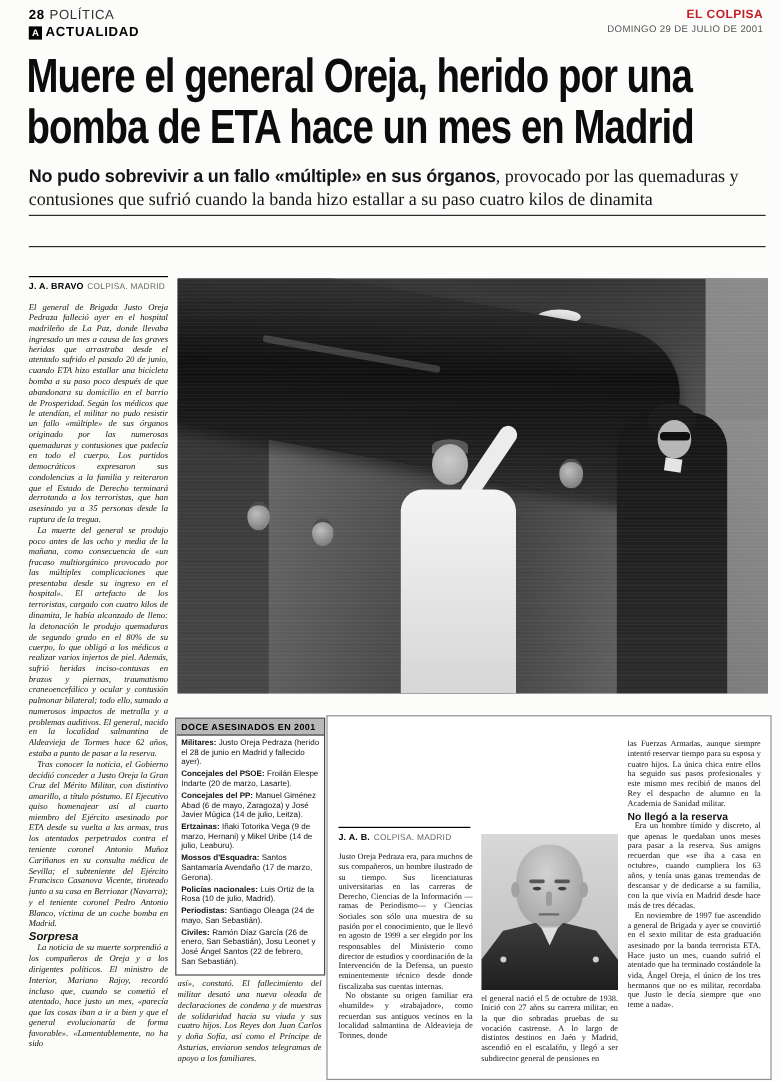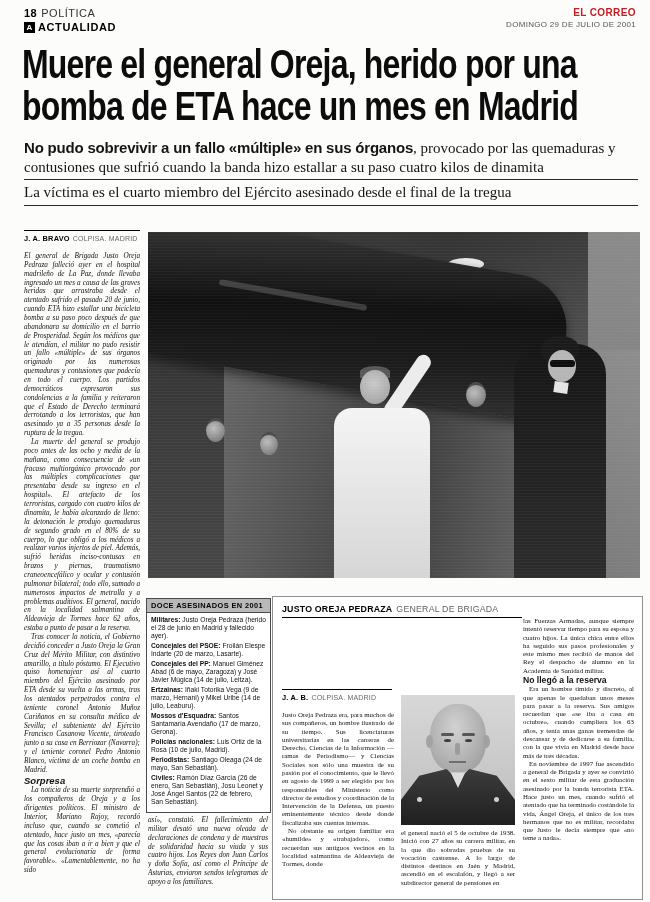--- a/index.html
+++ b/index.html
@@ -134,47 +134,46 @@
   .pt-pin.l{left:16px;} .pt-pin.r{left:93px;}
 </style>
 </head>
 <body>
 
 <div class="page">
 
   <header class="abs masthead">
     <div class="mast-left">
       <div class="mast-line1">
-        <span class="pagenum">18</span><span class="section">POLÍTICA</span>
+        <span class="pagenum">28</span><span class="section">POLÍTICA</span>
       </div>
       <div class="mast-line2">
         <span class="logo-box">
             <span>A</span>
           </span>
         <span class="subsection">ACTUALIDAD</span>
       </div>
     </div>
     <div class="mast-right">
-      <div class="paper-name">EL CORREO</div>
+      <div class="paper-name">EL COLPISA</div>
       <div class="paper-date">DOMINGO 29 DE JULIO DE 2001</div>
     </div>
   </header>
 
   <div class="abs standfirst">
     <b>No pudo sobrevivir a un fallo «múltiple» en sus órganos</b><span>, provocado por las quemaduras y contusiones que sufrió cuando la banda hizo estallar a su paso cuatro kilos de dinamita</span>
   </div>
 
   <div class="abs headline">
     <div class="hl-scale">
       <div>Muere el general Oreja, herido por una</div>
       <div>bomba de ETA hace un mes en Madrid</div>
     </div>
   </div>
   <div class="abs rule rule1"></div>
-  <div class="abs deck2">La víctima es el cuarto miembro del Ejército asesinado desde el final de la tregua</div>
   <div class="abs rule rule2"></div>
 
   <div class="abs byline byline1">
     <b>J. A. BRAVO</b><span>COLPISA. MADRID</span>
   </div>
   <div class="abs bodytext col1">
     <p>El general de Brigada Justo Oreja Pedraza falleció ayer en el hospital madrileño de La Paz, donde llevaba ingresado un mes a causa de las graves heridas que arrastraba desde el atentado sufrido el pasado 20 de junio, cuando ETA hizo estallar una bicicleta bomba a su paso poco después de que abandonara su domicilio en el barrio de Prosperidad. Según los médicos que le atendían, el militar no pudo resistir un fallo «múltiple» de sus órganos originado por las numerosas quemaduras y contusiones que padecía en todo el cuerpo. Los partidos democráticos expresaron sus condolencias a la familia y reiteraron que el Estado de Derecho terminará derrotando a los terroristas, que han asesinado ya a 35 personas desde la ruptura de la tregua.</p>
     <p>La muerte del general se produjo poco antes de las ocho y media de la mañana, como consecuencia de «un fracaso multiorgánico provocado por las múltiples complicaciones que presentaba desde su ingreso en el hospital». El artefacto de los terroristas, cargado con cuatro kilos de dinamita, le había alcanzado de lleno: la detonación le produjo quemaduras de segundo grado en el 80% de su cuerpo, lo que obligó a los médicos a realizar varios injertos de piel. Además, sufrió heridas inciso-contusas en brazos y piernas, traumatismo craneoencefálico y ocular y contusión pulmonar bilateral; todo ello, sumado a numerosos impactos de metralla y a problemas auditivos. El general, nacido en la localidad salmantina de Aldeavieja de Tormes hace 62 años, estaba a punto de pasar a la reserva.</p>
     <p>Tras conocer la noticia, el Gobierno decidió conceder a Justo Oreja la Gran Cruz del Mérito Militar, con distintivo amarillo, a título póstumo. El Ejecutivo quiso homenajear así al cuarto miembro del Ejército asesinado por ETA desde su vuelta a las armas, tras los atentados perpetrados contra el teniente coronel Antonio Muñoz Cariñanos en su consulta médica de Sevilla; el subteniente del Ejército Francisco Casanova Vicente, tiroteado junto a su casa en Berriozar (Navarra); y el teniente coronel Pedro Antonio Blanco, víctima de un coche bomba en Madrid.</p>
     <p class="crosshead">Sorpresa</p>
@@ -216,23 +215,20 @@
       <div class="ventry"><b>Periodistas:</b><span>Santiago Oleaga (24 de mayo, San Sebastián).</span></div>
       <div class="ventry"><b>Civiles:</b><span>Ramón Díaz García (26 de enero, San Sebastián), Josu Leonet y José Ángel Santos (22 de febrero, San Sebastián).</span></div>
     </div>
   </div>
 
   <div class="abs bodytext col2cont">
     <p>así», constató. El fallecimiento del militar desató una nueva oleada de declaraciones de condena y de muestras de solidaridad hacia su viuda y sus cuatro hijos. Los Reyes don Juan Carlos y doña Sofía, así como el Príncipe de Asturias, enviaron sendos telegramas de apoyo a los familiares.</p>
   </div>
 
   <div class="abs biobox">
-    <div class="abs kicker">
-      <b>JUSTO OREJA PEDRAZA</b><span>GENERAL DE BRIGADA</span>
-    </div>
     <div class="abs byline bio-byline">
       <b>J. A. B.</b><span>COLPISA. MADRID</span>
     </div>
 
     <div class="abs bio-body bio-colA">
       <p>Justo Oreja Pedraza era, para muchos de sus compañeros, un hombre ilustrado de su tiempo. Sus licenciaturas universitarias en las carreras de Derecho, Ciencias de la Información —ramas de Periodismo— y Ciencias Sociales son sólo una muestra de su pasión por el conocimiento, que le llevó en agosto de 1999 a ser elegido por los responsables del Ministerio como director de estudios y coordinación de la Intervención de la Defensa, un puesto eminentemente técnico desde donde fiscalizaba sus cuentas internas.</p>
       <p>No obstante su origen familiar era «humilde» y «trabajador», como recuerdan sus antiguos vecinos en la localidad salmantina de Aldeavieja de Tormes, donde</p>
     </div>
 
     <div class="abs portrait">

